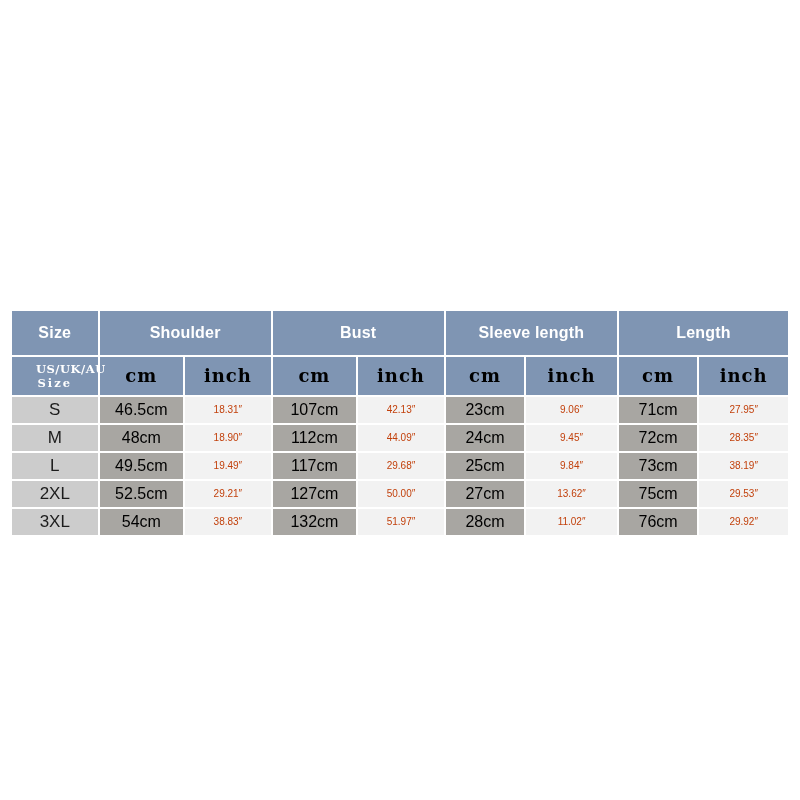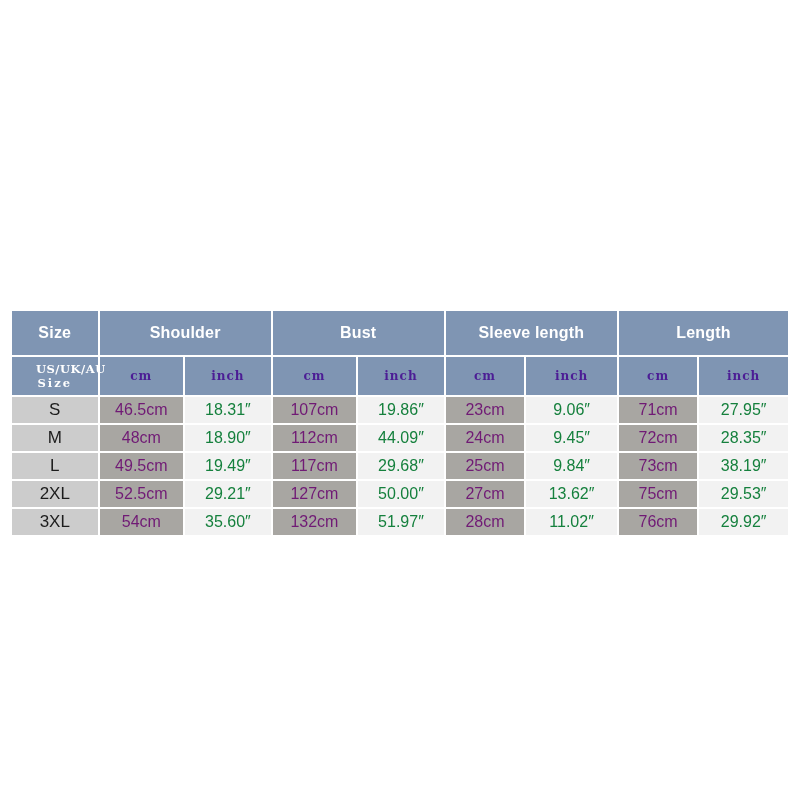--- a/index.html
+++ b/index.html
@@ -43,23 +43,23 @@
     font-weight: bold;
     font-size: 16px;
     height: 44px;
     font-family: "Liberation Sans", sans-serif;
     letter-spacing: 0.2px;
   }
 
   
   .hdr-unit {
     background: #7f95b3;
-    color: #4c1d95;
+    color: #000000;
     font-weight: bold;
-    font-size: 12px;
+    font-size: 18px;
     height: 38px;
     font-family: "DejaVu Serif", serif;
     letter-spacing: 1px;
   }
 
   .hdr-size-sub {
     background: #7f95b3;
     color: #ffffff;
     font-weight: bold;
     font-size: 11.5px;
@@ -74,29 +74,29 @@
   
   .cell-size {
     background: #cccccc;
     color: #1c1c1c;
     font-size: 17px;
     height: 26px;
     font-family: "Liberation Sans", sans-serif;
   }
   .cell-cm {
     background: #a8a6a2;
-    color: #701a75;
+    color: #000000;
     font-size: 16px;
     height: 26px;
     font-family: "Liberation Sans", sans-serif;
   }
   .cell-inch {
     background: #f2f2f2;
-    color: #15803d;
-    font-size: 16px;
+    color: #c2410c;
+    font-size: 10px;
     height: 26px;
     font-family: "Liberation Sans", sans-serif;
   }
 </style>
 </head>
 <body>
 
 <div id="chart-wrap">
   <table class="size-table">
     <colgroup>
@@ -132,21 +132,21 @@
         <td class="hdr-unit">inch</td>
         <td class="hdr-unit">cm</td>
         <td class="hdr-unit">inch</td>
       </tr>
 
       <tr>
         <td class="cell-size">S</td>
         <td class="cell-cm">46.5cm</td>
         <td class="cell-inch">18.31″</td>
         <td class="cell-cm">107cm</td>
-        <td class="cell-inch">19.86″</td>
+        <td class="cell-inch">42.13″</td>
         <td class="cell-cm">23cm</td>
         <td class="cell-inch">9.06″</td>
         <td class="cell-cm">71cm</td>
         <td class="cell-inch">27.95″</td>
       </tr>
 
       <tr>
         <td class="cell-size">M</td>
         <td class="cell-cm">48cm</td>
         <td class="cell-inch">18.90″</td>
@@ -179,21 +179,21 @@
         <td class="cell-inch">50.00″</td>
         <td class="cell-cm">27cm</td>
         <td class="cell-inch">13.62″</td>
         <td class="cell-cm">75cm</td>
         <td class="cell-inch">29.53″</td>
       </tr>
 
       <tr>
         <td class="cell-size">3XL</td>
         <td class="cell-cm">54cm</td>
-        <td class="cell-inch">35.60″</td>
+        <td class="cell-inch">38.83″</td>
         <td class="cell-cm">132cm</td>
         <td class="cell-inch">51.97″</td>
         <td class="cell-cm">28cm</td>
         <td class="cell-inch">11.02″</td>
         <td class="cell-cm">76cm</td>
         <td class="cell-inch">29.92″</td>
       </tr>
     </tbody>
   </table>
 </div>

